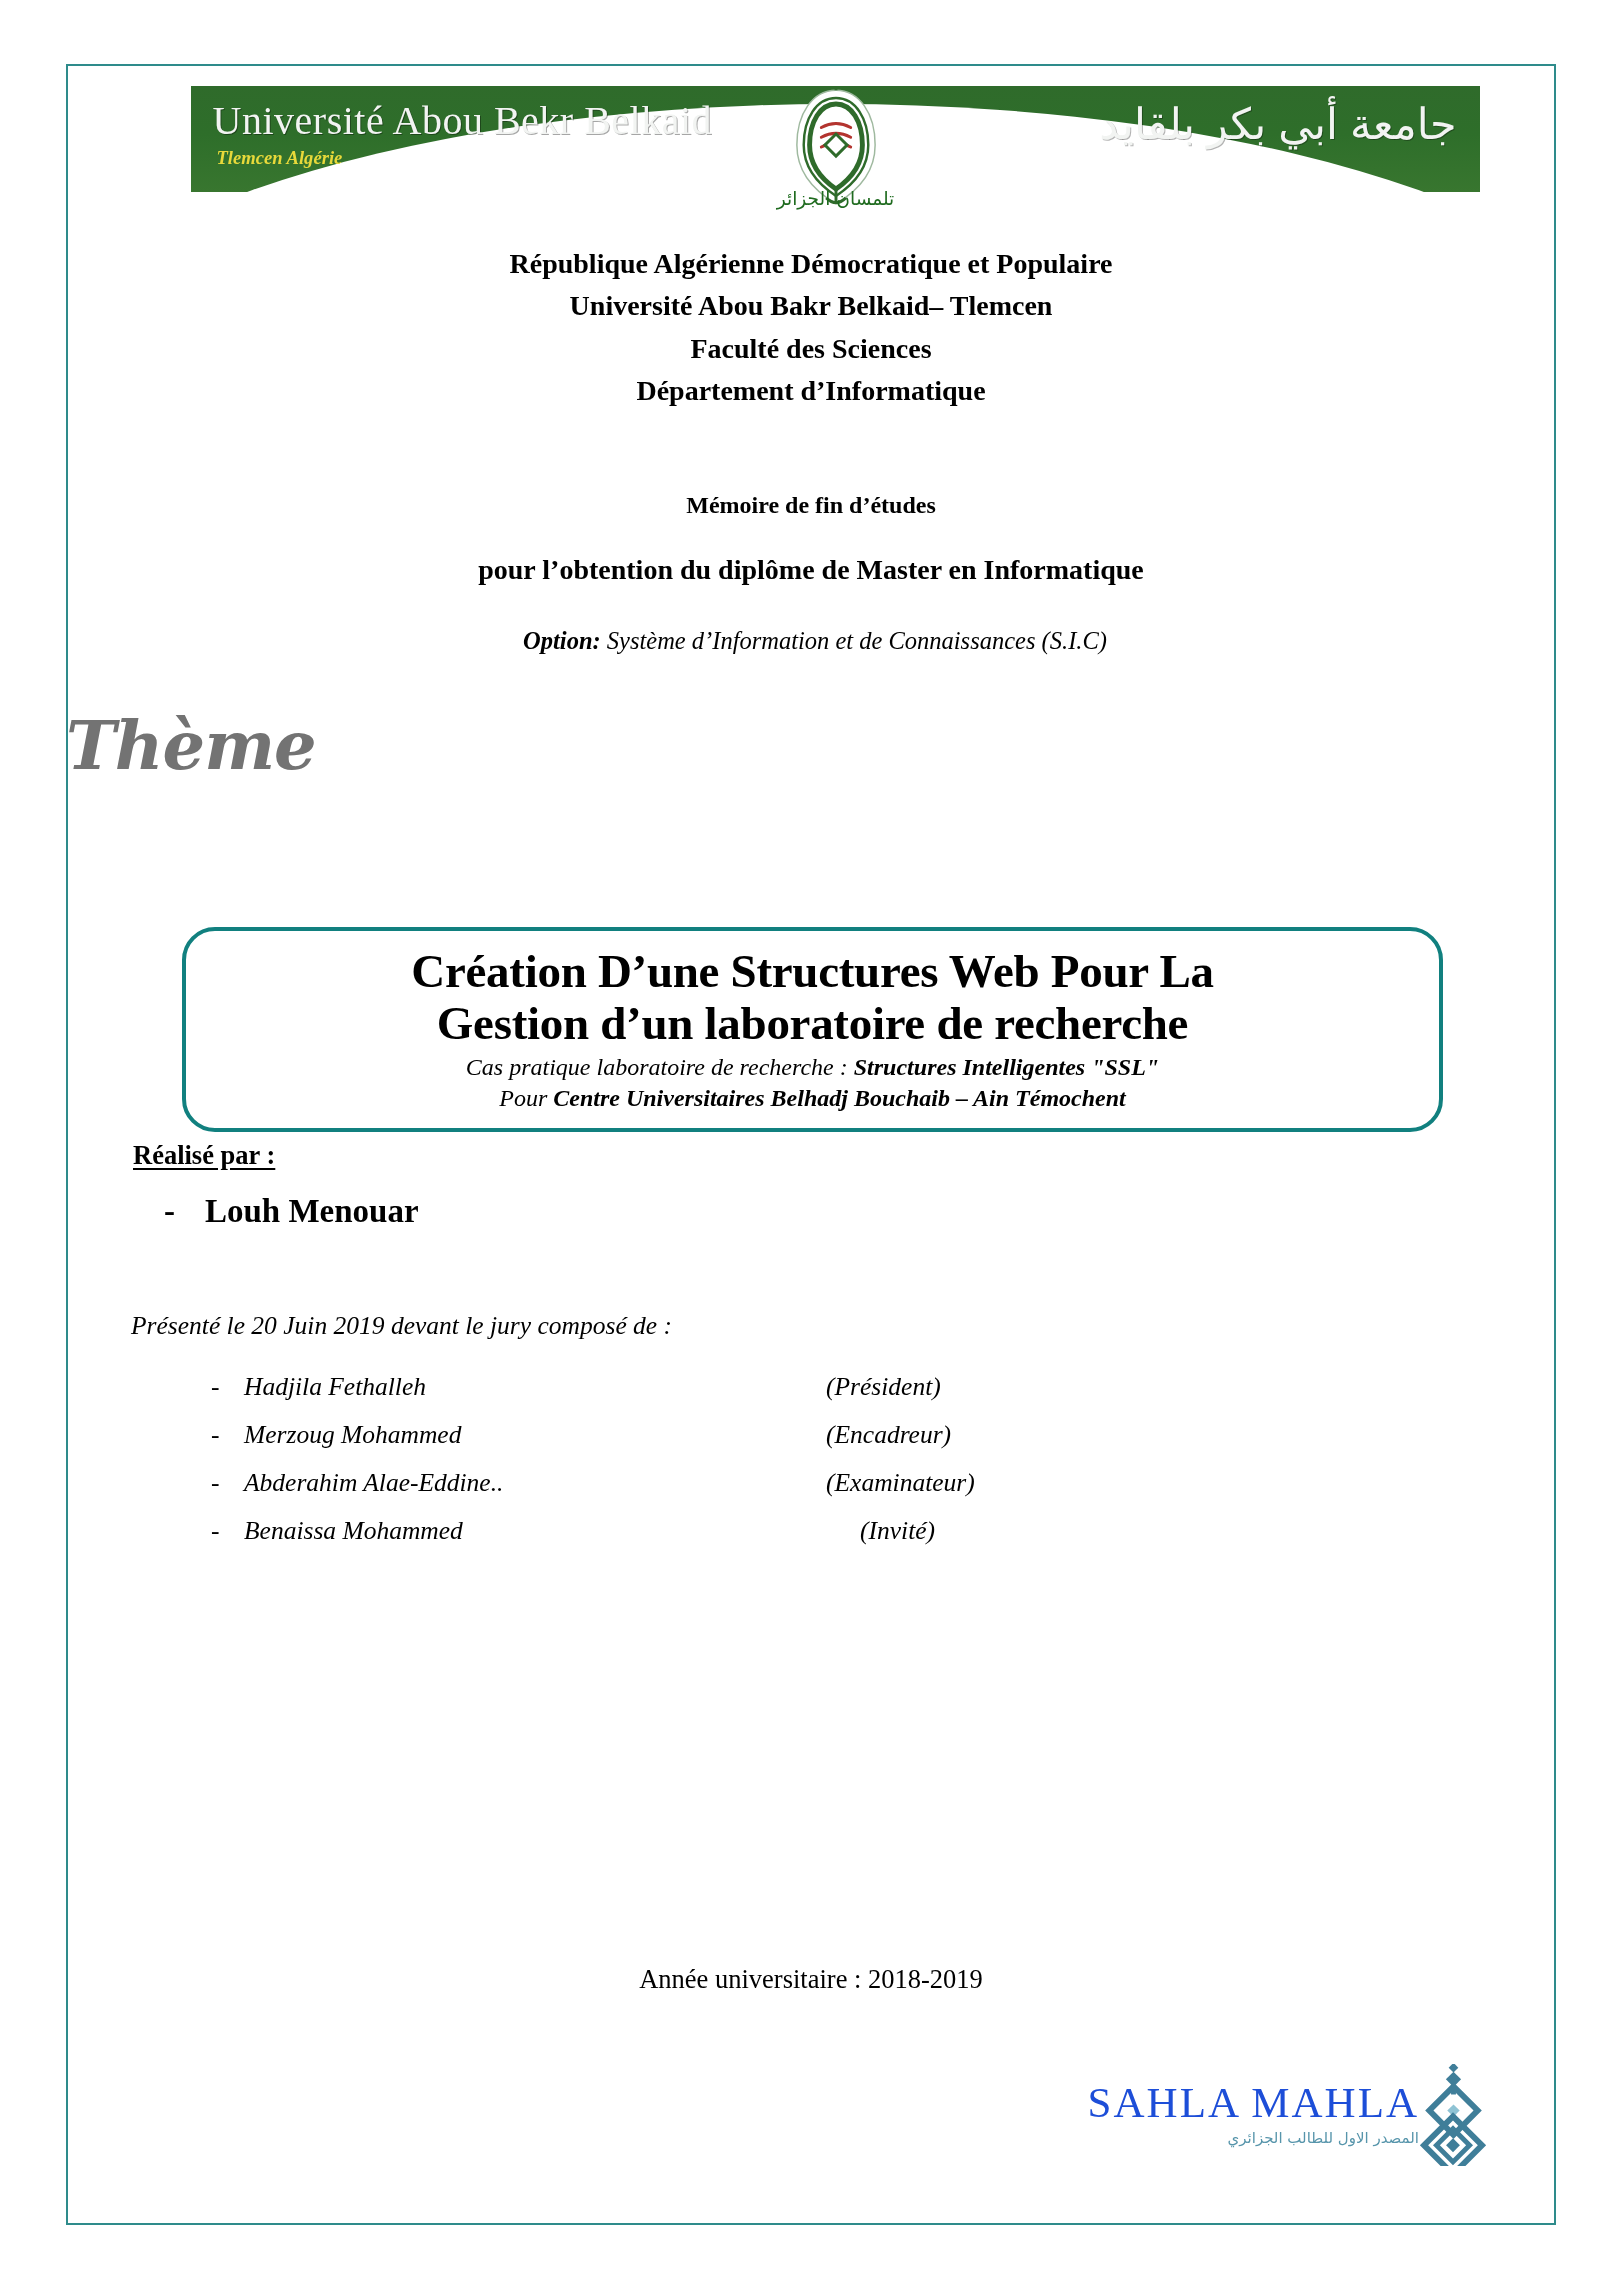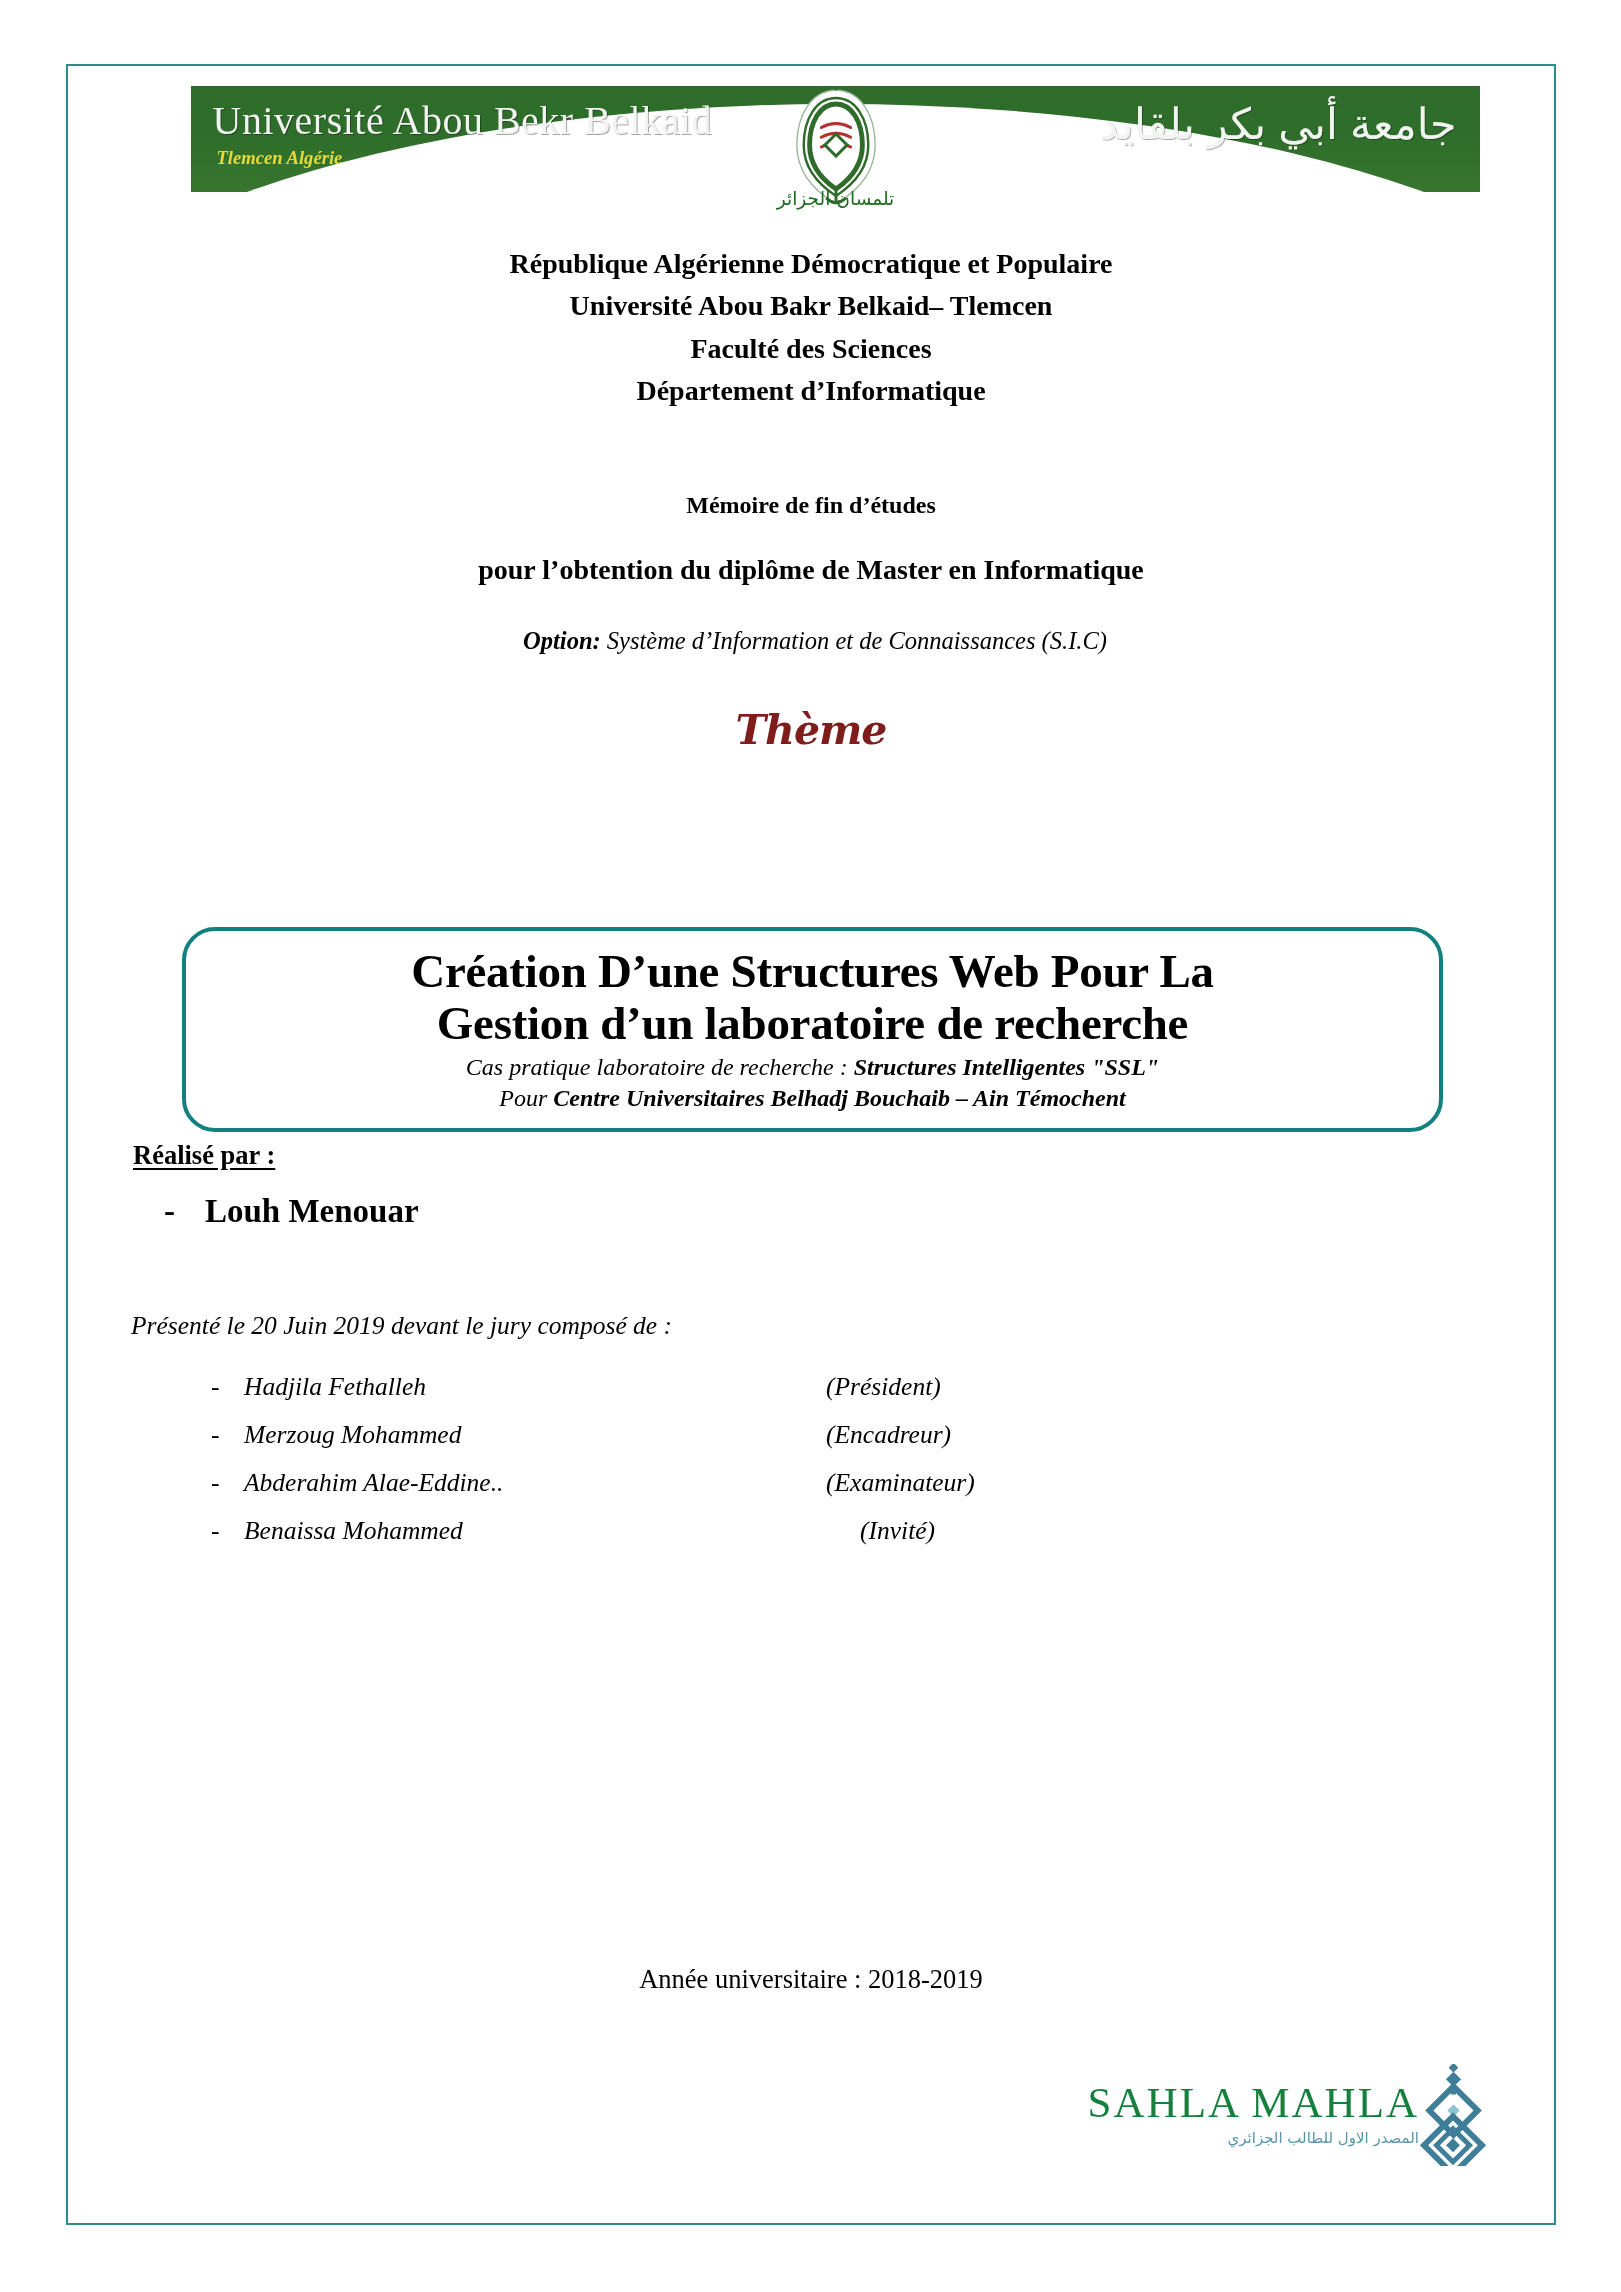--- a/index.html
+++ b/index.html
@@ -152,26 +152,26 @@
     margin-left: 8px;
   }
   .option-line b {
     font-style: italic;
     font-weight: bold;
   }
 
   .theme-word {
     position: absolute;
     left: 0; right: 0;
-    text-align: center;
-    color: #7f1d1d;
+    text-align: left;
+    color: #737373;
     font-family: "DejaVu Serif", serif;
     font-style: italic;
     font-weight: bold;
-    font-size: 41px;
+    font-size: 67px;
     letter-spacing: -1px;
   }
 
   
   .title-box {
     position: absolute;
     left: 116px;
     top: 863px;
     width: 1261px;
     min-height: 191px;
@@ -267,21 +267,21 @@
     bottom: 55px;
     width: 421px;
     height: 106px;
   }
   .sahla-text {
     position: absolute;
     left: 0;
     top: 13.7px;
     width: 345px;
     text-align: right;
-    color: #15803d;
+    color: #1d4ed8;
     font-family: "Liberation Serif","DejaVu Serif",serif;
     font-size: 43px;
     letter-spacing: 2px;
     white-space: nowrap;
   }
   .sahla-ar {
     position: absolute;
     left: 0;
     top: 65px;
     width: 345px;

